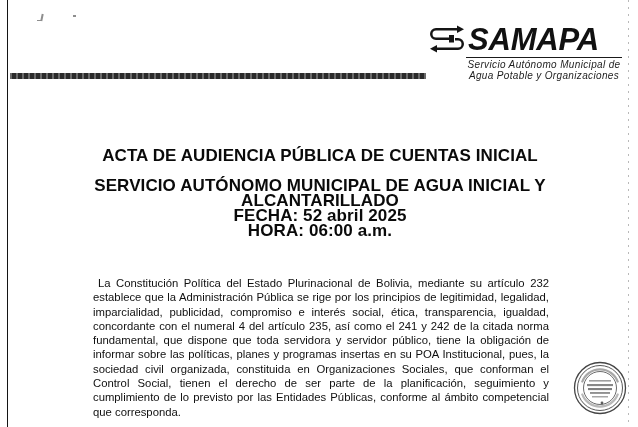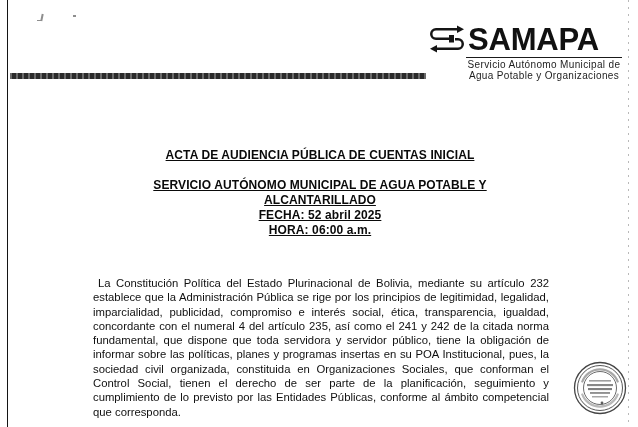--- a/index.html
+++ b/index.html
@@ -70,20 +70,21 @@
   .speck-b { left: 37px; top: 20px;  width: 4px;  height: 1px; }
   .speck-c { left: 73px; top: 15px;  width: 3px;  height: 2px; }
 
   
   .letterhead {
     position: absolute;
     left: 428px;
     top: 22px;
     width: 196px;
     text-align: center;
+    font-style: italic;
   }
   .brand-row {
     display: flex;
     align-items: center;
     justify-content: flex-start;
     gap: 2px;
     height: 34px;
   }
   .brand-mark {
     width: 38px;
@@ -119,26 +120,25 @@
 
   
   .title-block {
     position: absolute;
     left: 94px;
     top: 148px;
     width: 452px;
     text-align: center;
   }
   .title-line {
-    font-size: 12px;
+    font-size: 17px;
     font-weight: 700;
     line-height: 15px;
     letter-spacing: .1px;
     color: #0a0a0a;
-    text-decoration: underline;
   }
   .title-gap {
     height: 15px;
   }
 
   
   .body-block {
     position: absolute;
     left: 93px;
     top: 276px;
@@ -196,21 +196,21 @@
     <div class="brand-rule"></div>
     <div class="brand-tagline">
       <div>Servicio Autónomo Municipal de</div>
       <div>Agua Potable y Organizaciones</div>
     </div>
   </div>
 
   <div class="title-block">
     <div class="title-line">ACTA DE AUDIENCIA PÚBLICA DE CUENTAS INICIAL</div>
     <div class="title-gap"></div>
-    <div class="title-line">SERVICIO AUTÓNOMO MUNICIPAL DE AGUA POTABLE Y</div>
+    <div class="title-line">SERVICIO AUTÓNOMO MUNICIPAL DE AGUA INICIAL Y</div>
     <div class="title-line">ALCANTARILLADO</div>
     <div class="title-line">FECHA: 52 abril 2025</div>
     <div class="title-line">HORA: 06:00 a.m.</div>
   </div>
 
   <div class="body-block">
     <p class="body-paragraph">La Constitución Política del Estado Plurinacional de Bolivia, mediante su artículo 232 establece que la Administración Pública se rige por los principios de legitimidad, legalidad, imparcialidad, publicidad, compromiso e interés social, ética, transparencia, igualdad, concordante con el numeral 4 del artículo 235, así como el 241 y 242 de la citada norma fundamental, que dispone que toda servidora y servidor público, tiene la obligación de informar sobre las políticas, planes y programas insertas en su POA Institucional, pues, la sociedad civil organizada, constituida en Organizaciones Sociales, que conforman el Control Social, tienen el derecho de ser parte de la planificación, seguimiento y cumplimiento de lo previsto por las Entidades Públicas, conforme al ámbito competencial que corresponda.</p>
   </div>
 
   <div class="seal">

